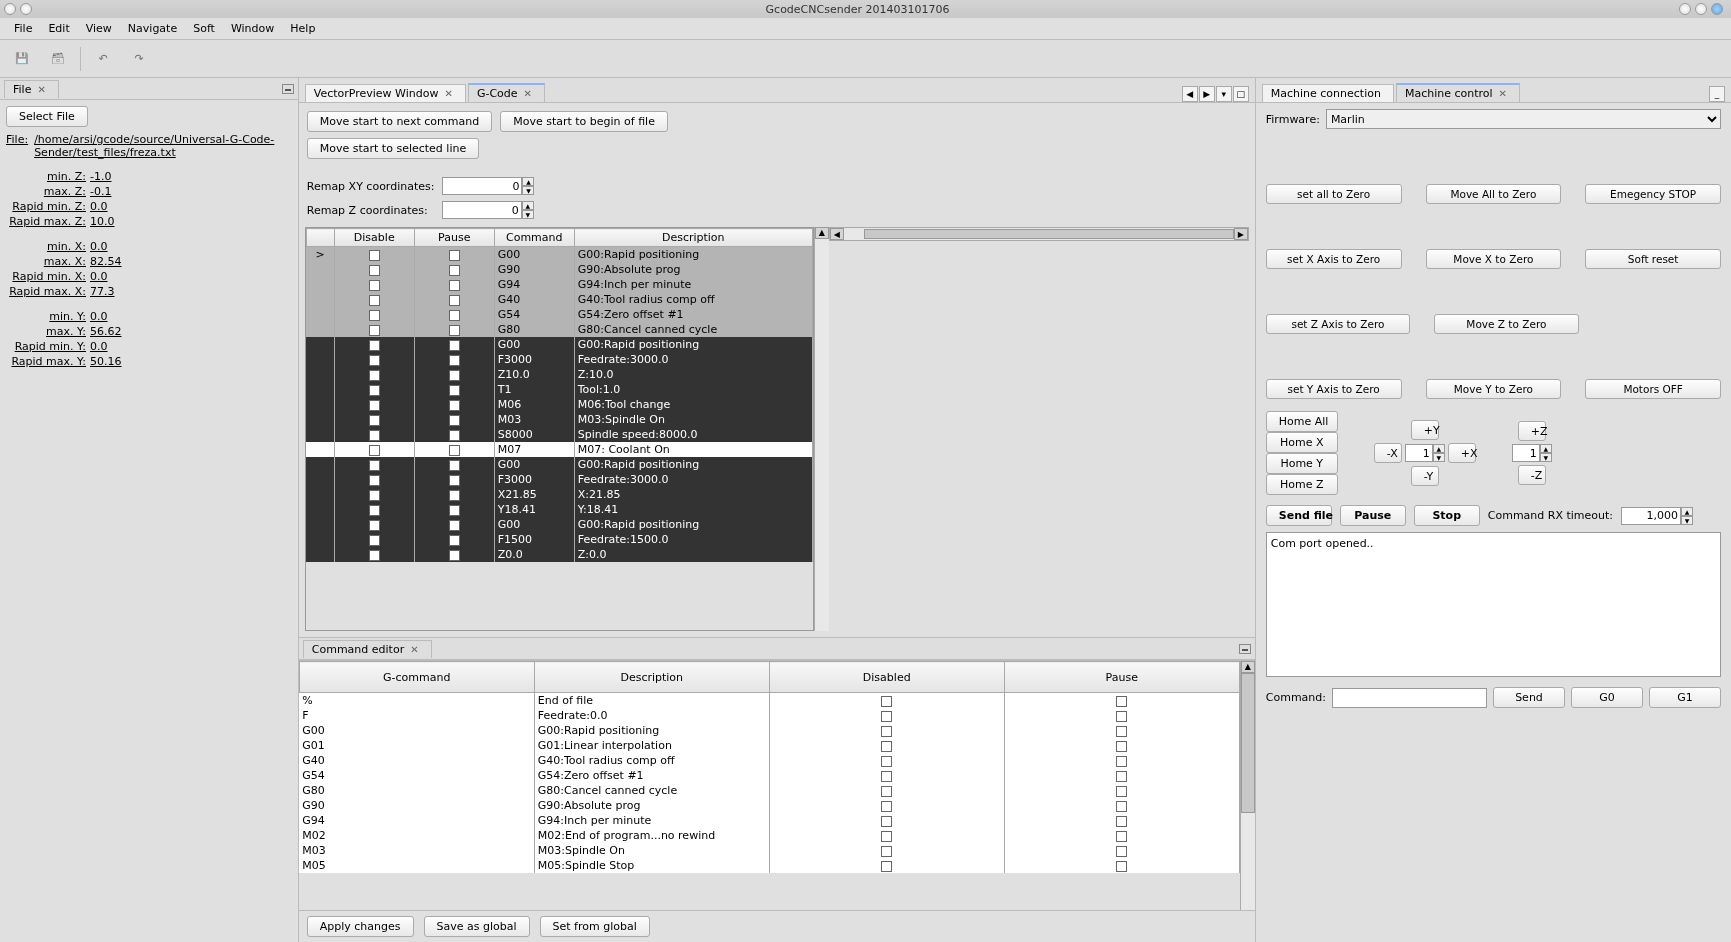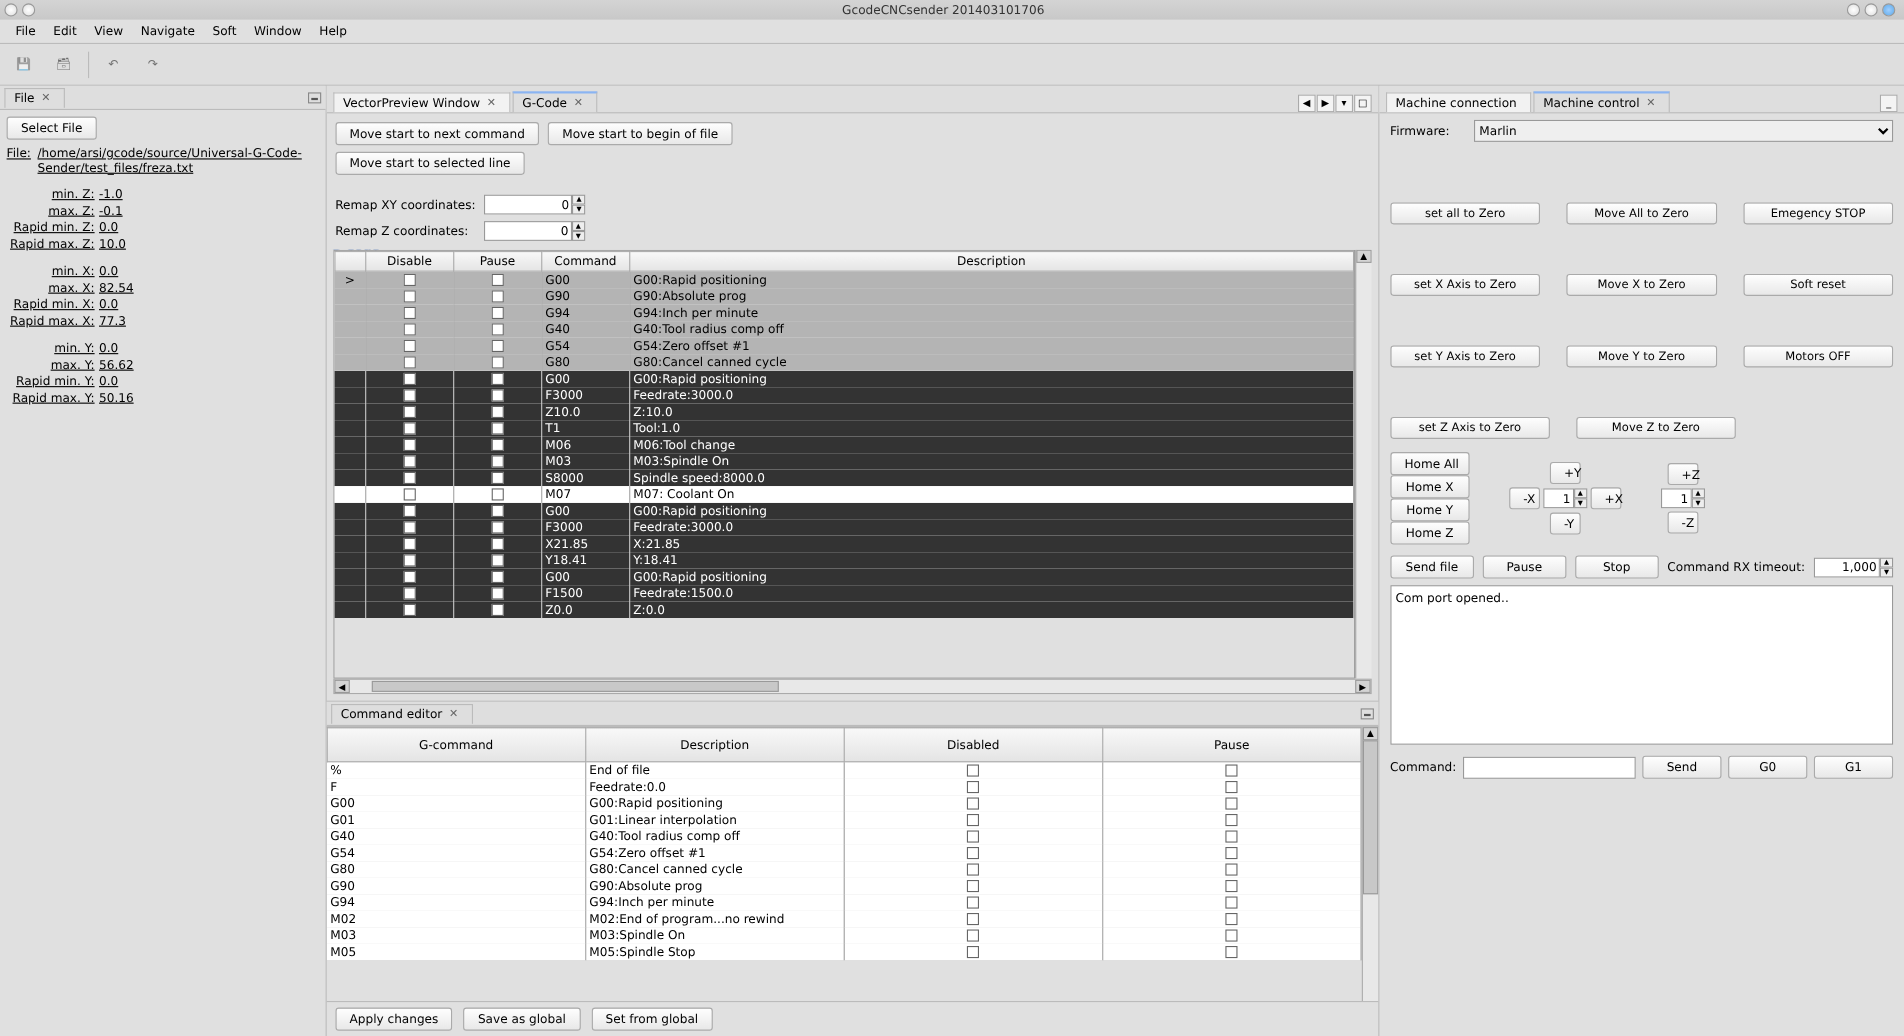--- a/index.html
+++ b/index.html
@@ -31,48 +31,48 @@
 .center-tabrow .tab { background: #f2f2f2; }
 .center-tabrow .tab.active { background: #dedede; border-top: 2px solid #8ab4f2; }
 .nav-icons { margin-left: auto; display: flex; gap: 1px; }
 .nav-icons .mini { width: 16px; height: 16px; border: 1px solid #aaa; background: #f4f4f4; font-size: 9px; display: flex; align-items: center; justify-content: center; cursor: pointer; }
 .gc-ctrl { padding: 8px; display: flex; flex-direction: column; gap: 6px; }
 .gc-ctrl-row { display: flex; gap: 8px; align-items: center; }
 .spinner { display: inline-flex; align-items: center; }
 .spinner input { width: 80px; height: 18px; text-align: right; padding-right: 2px; border: 1px solid #999; }
 .spinner .spin-btns { display: flex; flex-direction: column; }
 .spinner .sp { width: 12px; height: 9px; border: 1px solid #999; background: #eee; font-size: 6px; line-height: 7px; text-align: center; cursor: pointer; }
-.gcode-area { flex: 1; display: flex; flex-direction: column; padding: 0 6px 6px 6px; overflow: hidden; position: relative; }
+.gcode-area { flex: 1; display: flex; flex-direction: row; padding: 0 6px 6px 6px; overflow: hidden; position: relative; }
 .gcode-label { color: #3a66b0; font-weight: bold; position: absolute; top: -10px; left: 4px; }
 .gcode-table { flex: 1; overflow: hidden; border: 1px solid #999; position: relative; }
 table { border-collapse: collapse; width: 100%; table-layout: fixed; }
 th { background: linear-gradient(#f8f8f8, #e4e4e4); border: 1px solid #aaa; padding: 2px; font-weight: normal; }
 td { border-right: 1px solid #aaa; padding: 1px 3px; height: 15px; overflow: hidden; white-space: nowrap; }
 tr.dark { background: #333; color: #fff; }
 tr.light { background: #fff; color: #000; }
 tr.gray { background: #b4b4b4; color: #000; }
 .checkcell { text-align: center; }
 .checkbox { display: inline-block; width: 11px; height: 11px; border: 1px solid #666; background: #fff; vertical-align: middle; }
 .ce-panel { flex: 1; display: flex; flex-direction: column; }
 .ce-body { flex: 1; overflow: hidden; border-top: 1px solid #bbb; }
 .ce-footer { padding: 5px 8px; display: flex; gap: 10px; border-top: 1px solid #bbb; }
 .right-panel { width: 560px; display: flex; flex-direction: column; }
 .right-body { padding: 6px 10px; display: flex; flex-direction: column; gap: 6px; }
-.fw-row { display: flex; align-items: center; gap: 22px; margin-bottom: 4px; }
+.fw-row { display: flex; align-items: center; gap: 6px; margin-bottom: 4px; }
 .fw-row select { flex: 1; height: 20px; border: 1px solid #999; }
 .zero-row { display: flex; gap: 24px; margin-top: 45px; }
 .zero-row .btn { flex: 1; font-size: 10.5px; }
 .home-row { display: flex; align-items: center; gap: 8px; margin-top: 6px; }
 .home-col { display: flex; flex-direction: column; gap: 0; }
 .home-col .btn { width: 72px; }
 .jog-group { display: flex; flex-direction: column; align-items: center; gap: 3px; }
 .jog-mid { display: flex; align-items: center; gap: 3px; }
 .jog-btn { width: 28px; height: 20px; }
 .send-row { display: flex; align-items: center; gap: 8px; margin-top: 4px; }
-.send-row .btn { width: 76px; }
+.send-row .btn { width: 66px; font-weight: bold; }
 .timeout-lbl { white-space: nowrap; }
 .console { flex: none; height: 145px; border: 1px solid #999; background: #fff; padding: 4px; overflow: auto; }
 .cmd-row { display: flex; align-items: center; gap: 6px; margin-top: 4px; }
 .cmd-row input { flex: 1; height: 20px; border: 1px solid #999; padding: 0 4px; }
 .cmd-row .btn { width: 72px; }
 .hscroll { height: 14px; background: #e8e8e8; border: 1px solid #aaa; display: flex; align-items: center; }
 .hscroll .arrow { width: 14px; height: 12px; background: #d4d4d4; border: 1px solid #999; font-size: 8px; display: flex; align-items: center; justify-content: center; }
 .hscroll .thumb { height: 10px; background: #c8c8c8; border: 1px solid #999; }
 .hscroll .track { flex: 1; position: relative; }
 .vscroll-col { width: 15px; background: #e8e8e8; border-left: 1px solid #aaa; }
@@ -573,28 +573,28 @@
             <button class="btn">set all to Zero</button>
             <button class="btn">Move All to Zero</button>
             <button class="btn">Emegency STOP</button>
           </div>
           <div class="zero-row">
             <button class="btn">set X Axis to Zero</button>
             <button class="btn">Move X to Zero</button>
             <button class="btn">Soft reset</button>
           </div>
           <div class="zero-row">
+            <button class="btn">set Z Axis to Zero</button>
+            <button class="btn">Move Z to Zero</button>
+            <div style="flex: 1 1 0%;"></div>
+          </div>
+          <div class="zero-row">
             <button class="btn">set Y Axis to Zero</button>
             <button class="btn">Move Y to Zero</button>
             <button class="btn">Motors OFF</button>
-          </div>
-          <div class="zero-row">
-            <button class="btn">set Z Axis to Zero</button>
-            <button class="btn">Move Z to Zero</button>
-            <div style="flex: 1 1 0%;"></div>
           </div>
         </div>
 
       <div class="home-row">
         <div class="home-col" id="home-col">
             <button class="btn">Home All</button>
             <button class="btn">Home X</button>
             <button class="btn">Home Y</button>
             <button class="btn">Home Z</button>
           </div>

